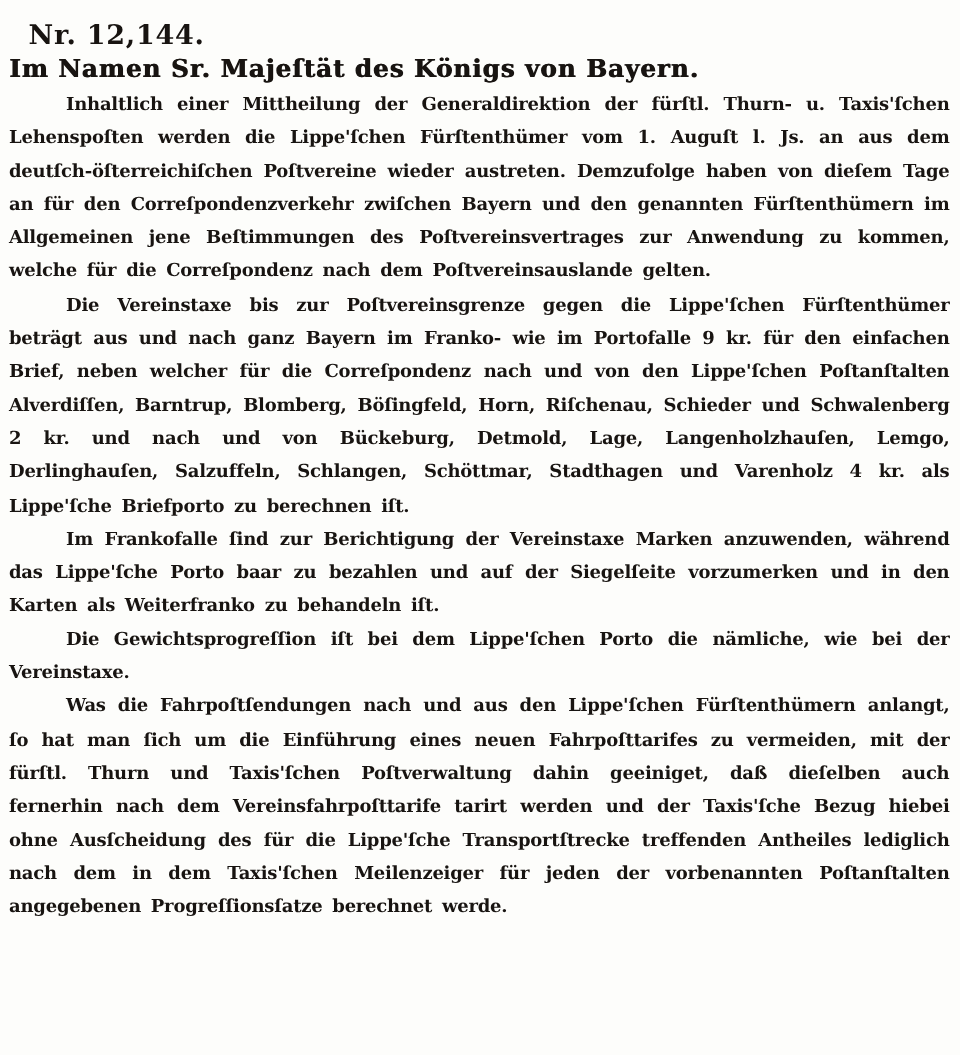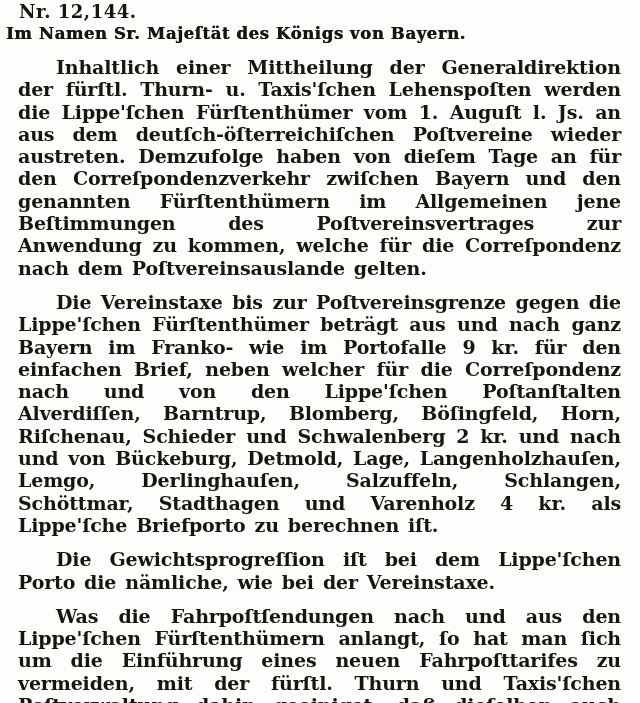--- a/index.html
+++ b/index.html
@@ -6,21 +6,21 @@
     margin: 0;
     padding: 0;
     background: #e9e9e7;
   }
   .page {
     position: relative;
     width: 640px;
     height: 703px;
     box-sizing: border-box;
     margin: 0;
-    padding: 0 7px 0 6px;
+    padding: 12px 7px 0 6px;
     overflow: hidden;
     background: #fdfdfb;
     color: #181411;
     font-family: "DejaVu Serif", "Liberation Serif", serif;
     font-weight: 700;
     -webkit-font-smoothing: antialiased;
   }
   .doc-number {
     font-size: 18px;
     line-height: 20px;
@@ -35,39 +35,40 @@
   }
   .proclamation-line {
     text-align: left;
     font-size: 16.5px;
     line-height: 21px;
     margin: 1px 0 2px 0;
     text-shadow: 0.5px 0 0 currentColor;
     letter-spacing: 0.6px;
   }
   .body-text p {
-    margin: 12px;
-    font-size: 19px;
+    margin: 0;
+    font-size: 12px;
     line-height: 22.3px;
     text-align: justify;
     text-indent: 38px;
     word-spacing: 2.5px;
     letter-spacing: -0.15px;
   }
 </style>
 </head>
 <body>
 
 <div class="page">
 
   <div class="doc-number">Nr. 12,144.</div>
 
 
   <div class="proclamation-line">Im Namen Sr. Majeſtät des Königs von Bayern.</div>
 
   <div class="body-text">
     <p>Inhaltlich einer Mittheilung der Generaldirektion der fürſtl. Thurn- u. Taxis'ſchen Lehenspoſten werden die Lippe'ſchen Fürſtenthümer vom 1. Auguſt l. Js. an aus dem deutſch-öſterreichiſchen Poſtvereine wieder austreten. Demzufolge haben von dieſem Tage an für den Correſpondenzverkehr zwiſchen Bayern und den genannten Fürſtenthümern im Allgemeinen jene Beſtimmungen des Poſtvereinsvertrages zur Anwendung zu kommen, welche für die Correſpondenz nach dem Poſtvereinsauslande gelten.</p>
     <p>Die Vereinstaxe bis zur Poſtvereinsgrenze gegen die Lippe'ſchen Fürſtenthümer beträgt aus und nach ganz Bayern im Franko- wie im Portofalle 9 kr. für den einfachen Brief, neben welcher für die Correſpondenz nach und von den Lippe'ſchen Poſtanſtalten Alverdiſſen, Barntrup, Blomberg, Böſingfeld, Horn, Riſchenau, Schieder und Schwalenberg 2 kr. und nach und von Bückeburg, Detmold, Lage, Langenholzhauſen, Lemgo, Derlinghauſen, Salzuffeln, Schlangen, Schöttmar, Stadthagen und Varenholz 4 kr. als Lippe'ſche Briefporto zu berechnen iſt.</p>
+    <p>Im Frankofalle ſind zur Berichtigung der Vereinstaxe Marken anzuwenden, während das Lippe'ſche Porto baar zu bezahlen und auf der Siegelſeite vorzumerken und in den Karten als Weiterfranko zu behandeln iſt.</p>
     <p>Die Gewichtsprogreſſion iſt bei dem Lippe'ſchen Porto die nämliche, wie bei der Vereinstaxe.</p>
     <p>Was die Fahrpoſtſendungen nach und aus den Lippe'ſchen Fürſtenthümern anlangt, ſo hat man ſich um die Einführung eines neuen Fahrpoſttarifes zu vermeiden, mit der fürſtl. Thurn und Taxis'ſchen Poſtverwaltung dahin geeiniget, daß dieſelben auch fernerhin nach dem Vereinsfahrpoſttarife tarirt werden und der Taxis'ſche Bezug hiebei ohne Ausſcheidung des für die Lippe'ſche Transportſtrecke treffenden Antheiles lediglich nach dem in dem Taxis'ſchen Meilenzeiger für jeden der vorbenannten Poſtanſtalten angegebenen Progreſſionsſatze berechnet werde.</p>
   </div>
 
 </div>
 
 </body></html>

